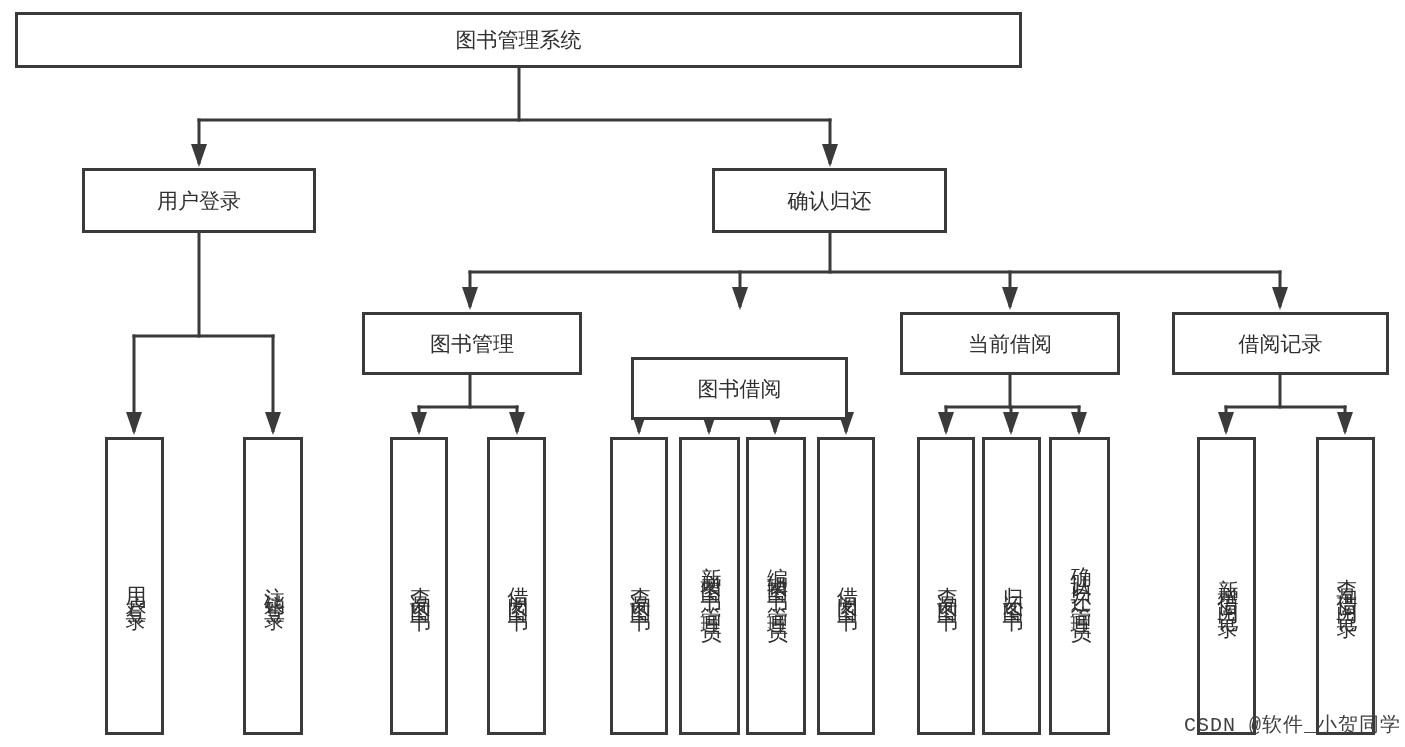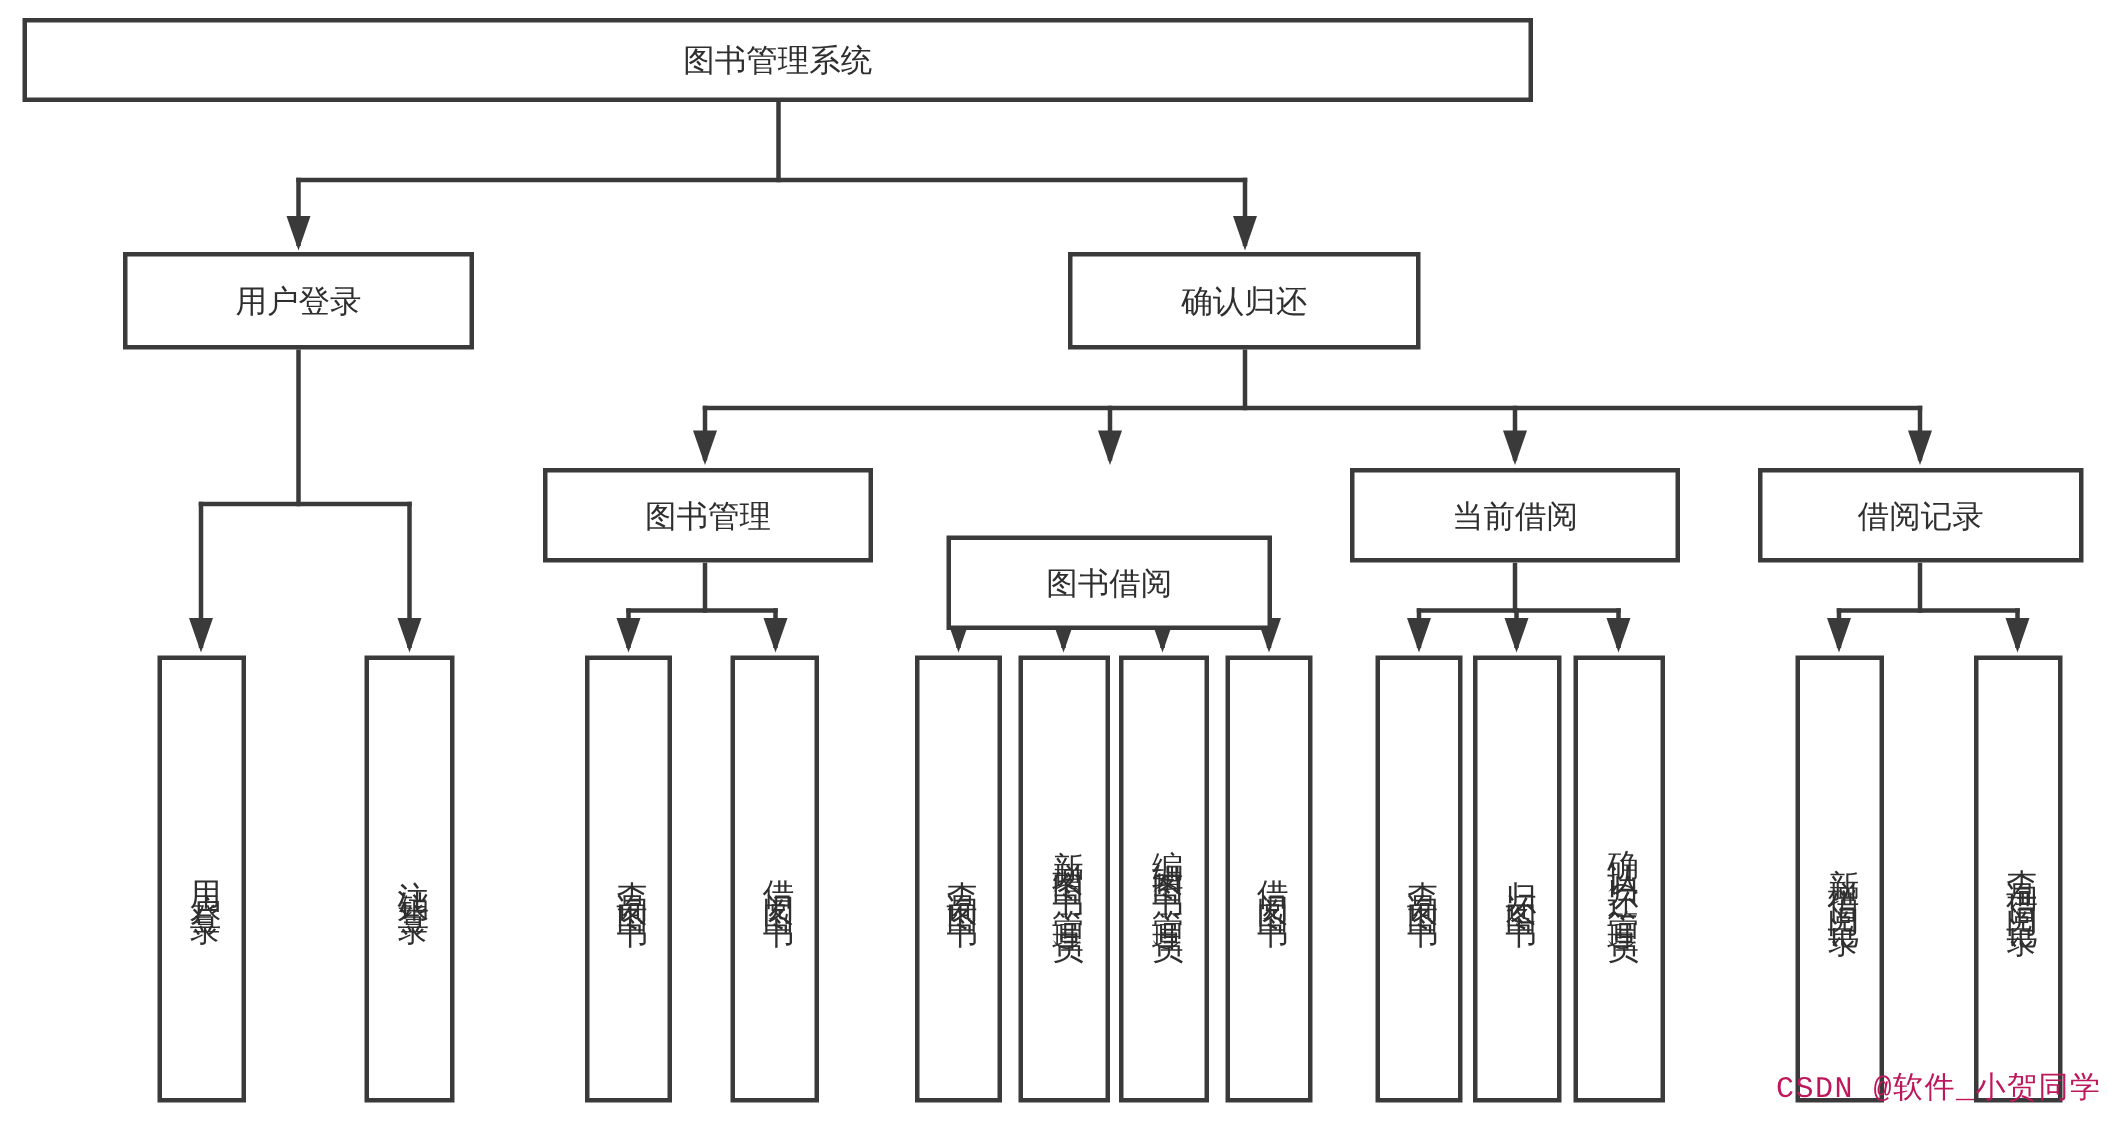--- a/index.html
+++ b/index.html
@@ -32,21 +32,21 @@
   .vtext{
     writing-mode:vertical-rl;
     text-orientation:mixed;
     letter-spacing:8px;
     line-height:1;
   }
   .watermark{
     position:absolute;
     right:4px;top:711px;
     font-size:20px;
-    color:#be185d;
+    color:#404040;
     letter-spacing:1px;
     z-index:3;
     white-space:nowrap;
   }
 </style>
 </head>
 <body>
 
 <div class="canvas">
 

